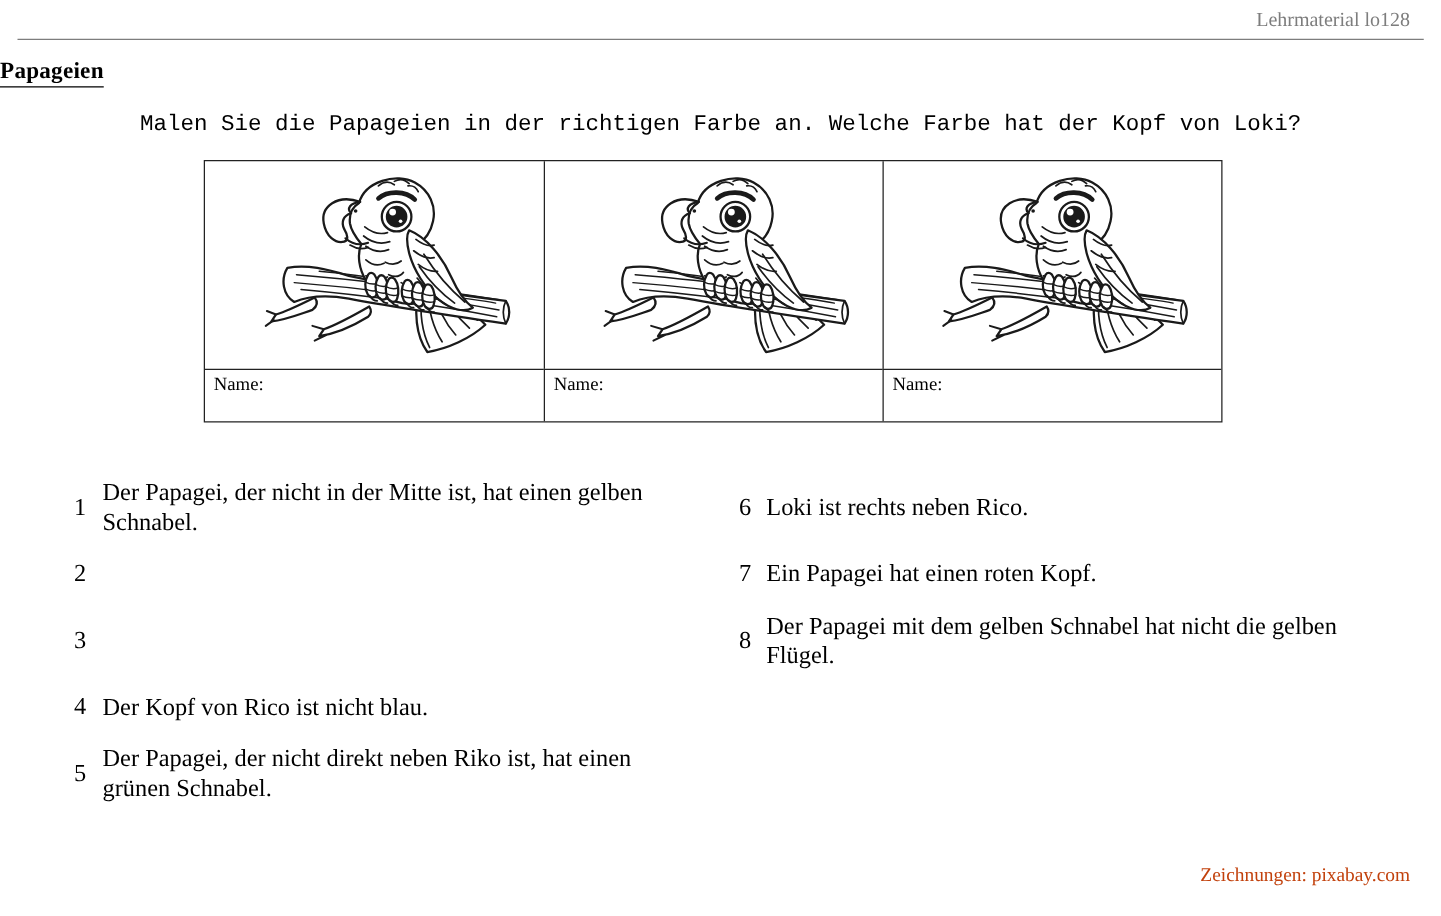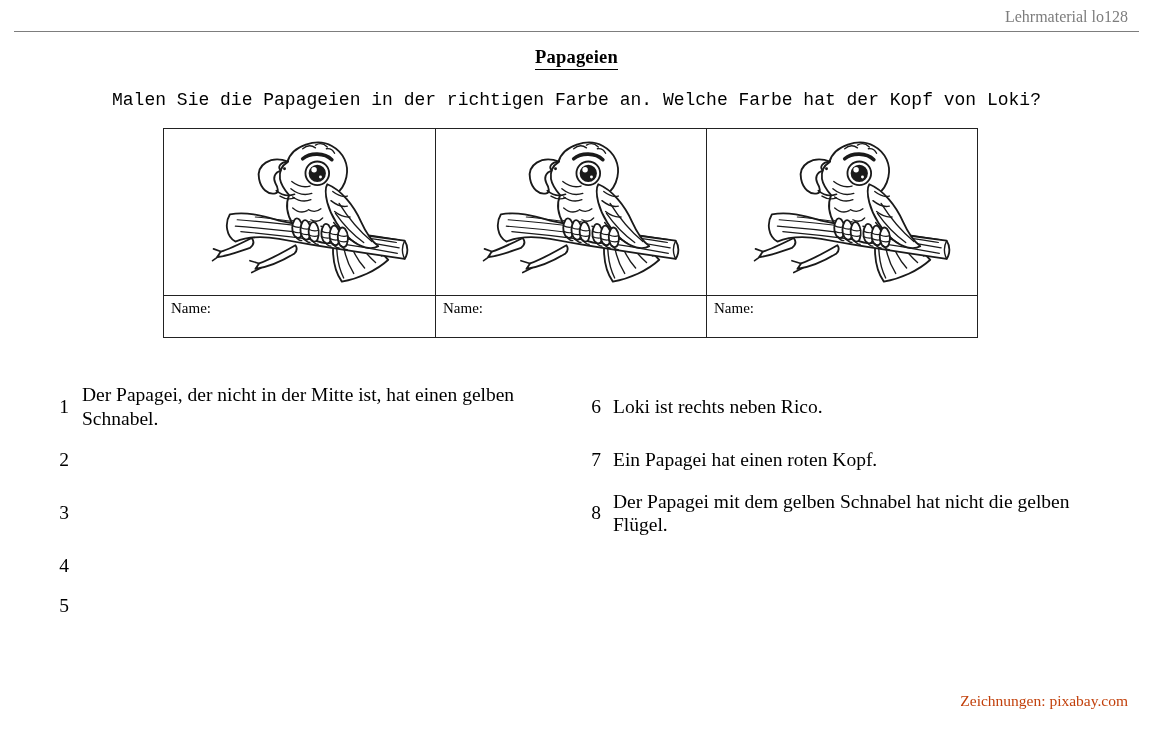--- a/index.html
+++ b/index.html
@@ -14,21 +14,21 @@
   
   .hdr-label{
     position:absolute;top:8px;right:25px;
     font-size:16px;color:#7d7d7d;
   }
   .hdr-rule{
     position:absolute;top:31px;left:14px;right:14px;
     border-top:1.5px solid #7d7d7d;height:0;
   }
   
-  .title-wrap{position:absolute;top:47px;left:0;width:100%;text-align:center;}
+  .title-wrap{position:absolute;top:47px;left:0;width:100%;}
   .title{
     display:inline-block;font-size:18.5px;font-weight:bold;
     border-bottom:1.6px solid #000;padding-bottom:1px;letter-spacing:.2px;
   }
   .instruction{
     position:absolute;top:90px;left:0;width:100%;
     text-align:center;font-size:18px;font-family:Liberation Mono, monospace;
   }
   
   .ptable{
@@ -222,26 +222,28 @@
         <span class="num">3</span>
       </div>
       <div class="clue right">
         <span class="num">8</span>
         <span class="txt">Der Papagei mit dem gelben Schnabel hat nicht die gelben Flügel.</span>
       </div>
     </div>
     <div class="clue-row">
       <div class="clue left">
         <span class="num">4</span>
+        <span class="txt">Der Kopf von Rico ist nicht blau.</span>
       </div>
       <div class="clue right"></div>
     </div>
     <div class="clue-row">
       <div class="clue left">
         <span class="num">5</span>
+        <span class="txt">Der Papagei, der nicht direkt neben Riko ist, hat einen grünen Schnabel.</span>
       </div>
       <div class="clue right"></div>
     </div>
   </div>
 
   <div class="footer-credit">Zeichnungen: pixabay.com</div>
 
 </div>
 
 </body></html>

